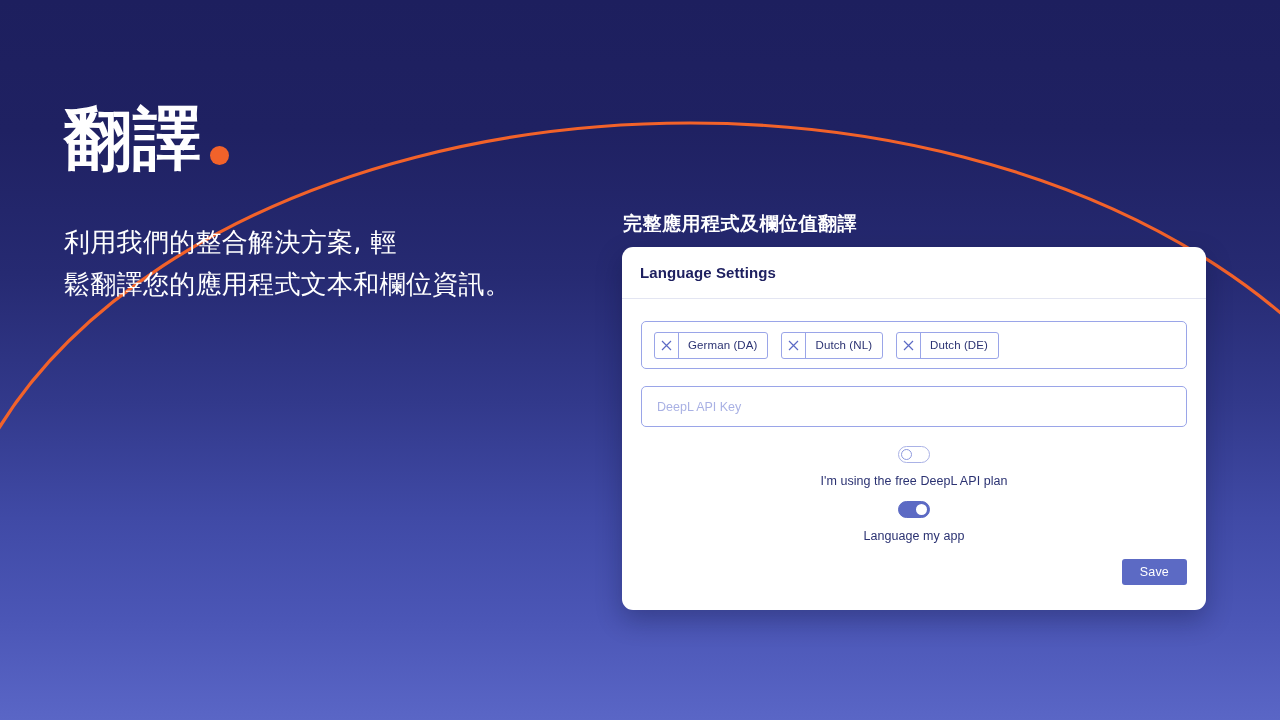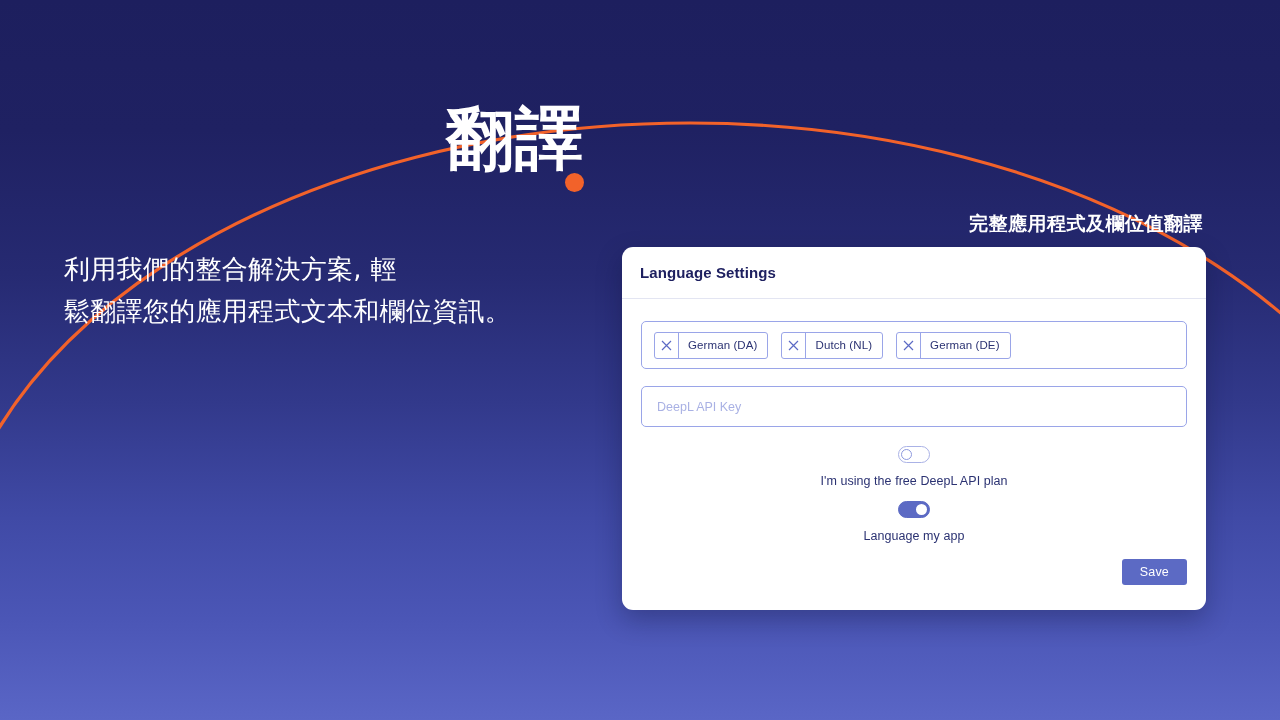--- a/index.html
+++ b/index.html
@@ -42,21 +42,20 @@
   .hero {
     position: absolute;
     left: 64px;
     top: 104px;
     width: 520px;
   }
   .hero-title-row {
     display: flex;
     align-items: flex-end;
     line-height: 1;
-    flex-direction: column;
   }
   .hero-title {
     font-family: "DejaVu Sans", "Liberation Sans", sans-serif;
     font-size: 68px;
     font-weight: 700;
     color: #ffffff;
     letter-spacing: 1px;
     line-height: 1.02;
     white-space: nowrap;
   }
@@ -79,21 +78,21 @@
     letter-spacing: 0.3px;
     white-space: pre-line;
   }
 
   
   .caption {
     position: absolute;
     left: 623px;
     top: 211px;
     width: 580px;
-    text-align: right;
+    text-align: left;
     font-family: "DejaVu Sans", "Liberation Sans", sans-serif;
     font-size: 19px;
     font-weight: 700;
     color: #ffffff;
     letter-spacing: 0.5px;
   }
 
   
   .card {
     position: absolute;
@@ -310,21 +309,21 @@
           </div>
           <div class="chip-label">Dutch (NL)</div>
         </div>
 
         <div class="chip">
           <div class="chip-x">
             <svg width="11" height="11" viewBox="0 0 11 11" aria-hidden="true">
               <path d="M1 1 L10 10 M10 1 L1 10" stroke="#5c6ac4" stroke-width="1.2" fill="none"></path>
             </svg>
           </div>
-          <div class="chip-label">German (DE)</div>
+          <div class="chip-label">Dutch (DE)</div>
         </div>
 
       </div>
 
       <div class="api-field">
         <input type="text" value="" placeholder="DeepL API Key" style="">
       </div>
 
       <div class="toggle-row">
         <div class="switch off">

